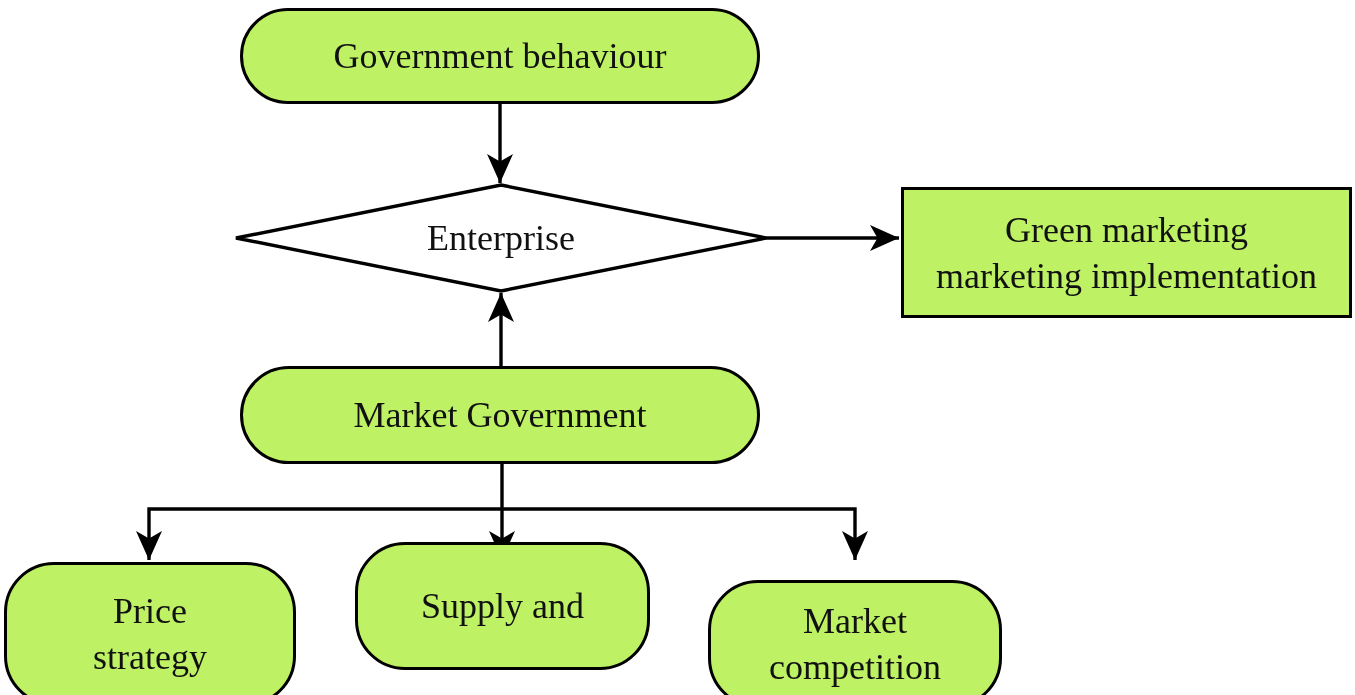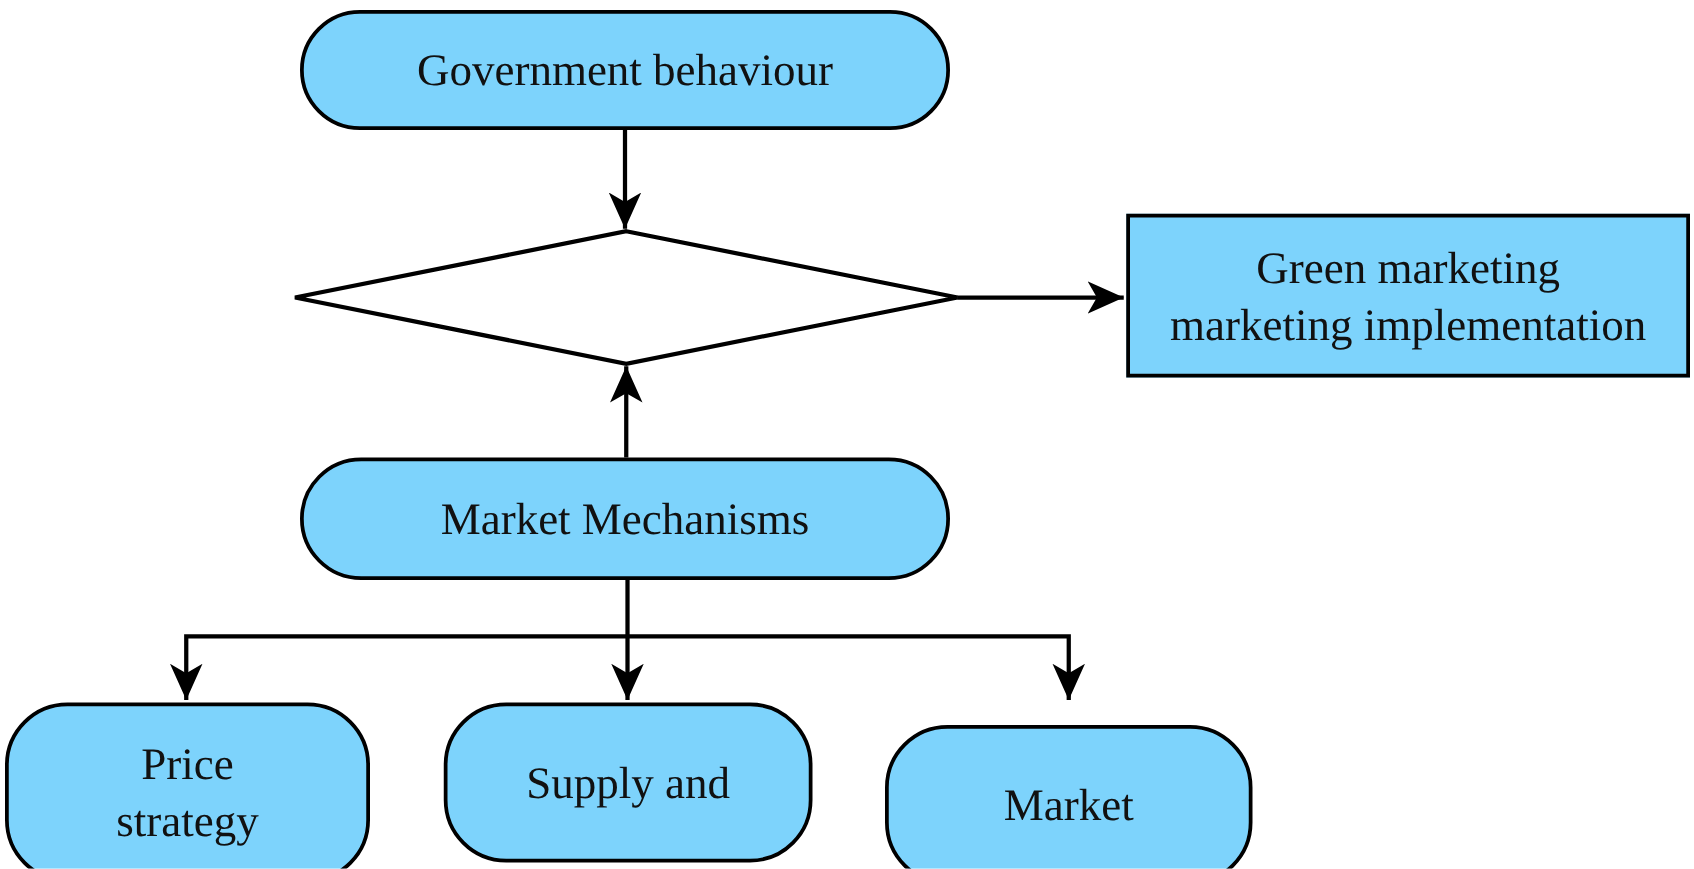--- a/index.html
+++ b/index.html
@@ -20,21 +20,21 @@
   .edges {
     position: absolute;
     left: 0;
     top: 0;
     width: 1355px;
     height: 695px;
   }
   .node {
     position: absolute;
     box-sizing: border-box;
-    background: #7dd3fc;
+    background: #bef264;
     border: 3.4px solid #000000;
     display: flex;
     flex-direction: column;
     align-items: center;
     justify-content: center;
     text-align: right;
     font-size: 36px;
     line-height: 46px;
     color: #111111;
   }
@@ -88,37 +88,39 @@
   </svg>
 
   <div class="node stadium" style="left:240px; top:8px; width:520px; height:96px;">
     <span>Government behaviour</span>
   </div>
 
   <div class="diamond-wrap" style="left:225px; top:176px; width:552px; height:124px;">
     <svg width="552" height="124" viewBox="0 0 552 124" xmlns="http://www.w3.org/2000/svg">
       <polygon points="276,9 541,62 276,115 11,62" fill="#ffffff" stroke="#000000" stroke-width="3.4"></polygon>
     </svg>
+    <span class="diamond-label">Enterprise</span>
   </div>
 
-  <div class="node rect" style="left:901px; top:171px; width:451px; height:131px;">
+  <div class="node rect" style="left:901px; top:187px; width:451px; height:131px;">
     <span>Green marketing</span>
     <span>marketing implementation</span>
   </div>
 
   <div class="node stadium" style="left:240px; top:366px; width:520px; height:98px;">
-    <span>Market Mechanisms</span>
+    <span>Market Government</span>
   </div>
 
   <div class="node rounded" style="left:4px; top:562px; width:292px; height:144px;">
     <span>Price</span>
     <span>strategy</span>
   </div>
 
-  <div class="node rounded" style="left:355px; top:562px; width:295px; height:128px;">
+  <div class="node rounded" style="left:355px; top:542px; width:295px; height:128px;">
     <span>Supply and</span>
   </div>
 
   <div class="node rounded" style="left:708px; top:580px; width:294px; height:128px;">
     <span>Market</span>
+    <span>competition</span>
   </div>
 
 </div>
 
 </body></html>

